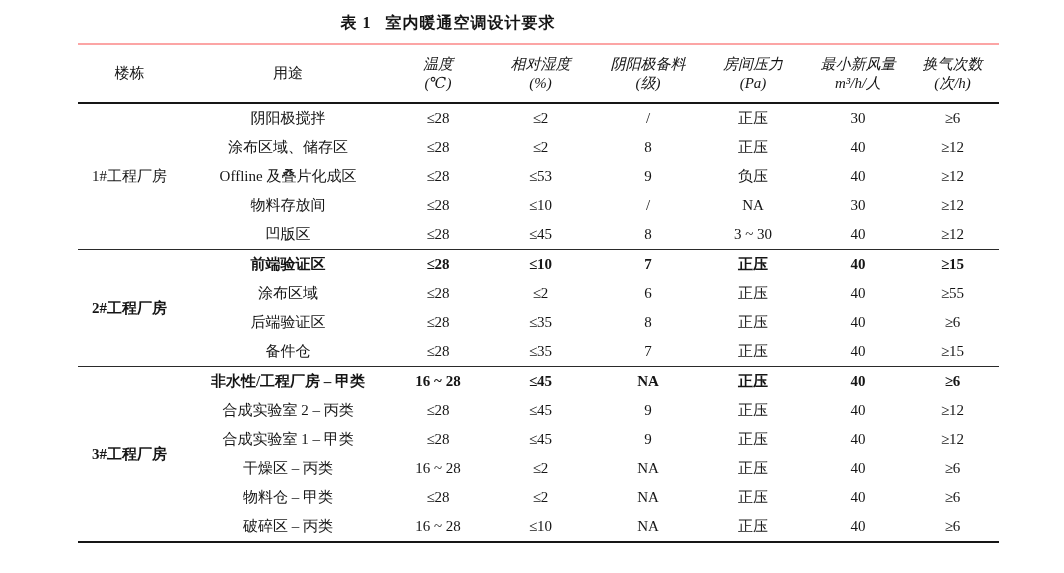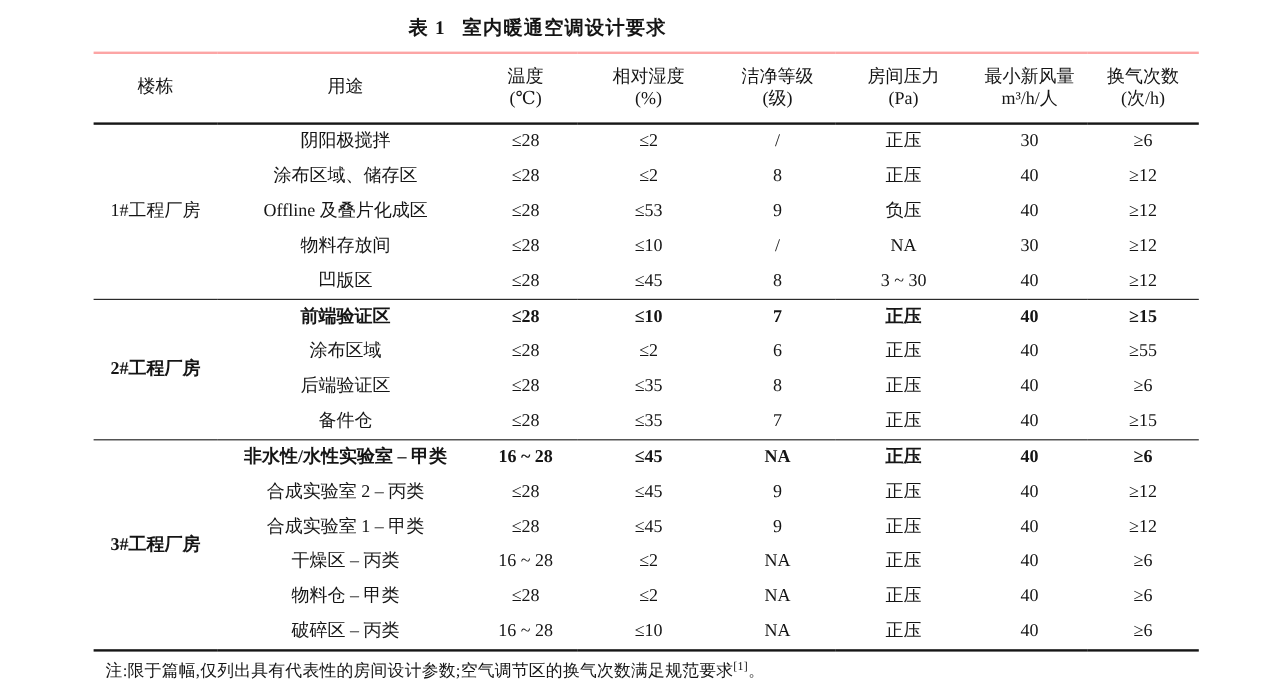--- a/index.html
+++ b/index.html
@@ -29,21 +29,21 @@
   col.c-fresh    { width: 96px;  }
   col.c-ach      { width: 93px;  }
   th, td {
     text-align: center; vertical-align: middle;
     font-size: 15px; font-weight: normal; padding: 0;
     line-height: 1.25; white-space: nowrap; overflow: hidden;
   }
   thead th { height: 57px; border-bottom: 2px solid #161616; }
   tbody td { height: 29px; }
   tr.sec-start td { border-top: 1px solid #2a2a2a; font-weight: bold; }
-  .hdr2 { display: block; }
+  .hdr2 { display: block; font-style: italic; }
   .footnote {
     margin: 7px 0 0 88px; font-size: 14px; letter-spacing: 0.2px;
   }
   .footnote sup { font-size: 10px; }
 </style>
 </head>
 <body>
 
 <div class="page">
 
@@ -68,21 +68,21 @@
         <th>用途</th>
         <th>
             <span class="hdr2">温度</span>
             <span class="hdr2">(℃)</span>
           </th>
         <th>
             <span class="hdr2">相对湿度</span>
             <span class="hdr2">(%)</span>
           </th>
         <th>
-            <span class="hdr2">洁净等级</span>
+            <span class="hdr2">阴阳极备料</span>
             <span class="hdr2">(级)</span>
           </th>
         <th>
             <span class="hdr2">房间压力</span>
             <span class="hdr2">(Pa)</span>
           </th>
         <th>
             <span class="hdr2">最小新风量</span>
             <span class="hdr2">m³/h/人</span>
           </th>
@@ -174,21 +174,21 @@
         <td>≤28</td>
         <td>≤35</td>
         <td>7</td>
         <td>正压</td>
         <td>40</td>
         <td>≥15</td>
       </tr>
 
       <tr class="sec-start">
         <td rowspan="6">3#工程厂房</td>
-        <td>非水性/水性实验室 – 甲类</td>
+        <td>非水性/工程厂房 – 甲类</td>
         <td>16 ~ 28</td>
         <td>≤45</td>
         <td>NA</td>
         <td>正压</td>
         <td>40</td>
         <td>≥6</td>
       </tr>
       <tr>
         <td>合成实验室 2 – 丙类</td>
         <td>≤28</td>
@@ -230,17 +230,14 @@
         <td>16 ~ 28</td>
         <td>≤10</td>
         <td>NA</td>
         <td>正压</td>
         <td>40</td>
         <td>≥6</td>
       </tr>
     </tbody>
   </table>
 
-  <div class="footnote">
-    <span>注:限于篇幅,仅列出具有代表性的房间设计参数;空气调节区的换气次数满足规范要求</span><sup>[1]</sup><span>。</span>
-  </div>
 
 </div>
 
 </body></html>

